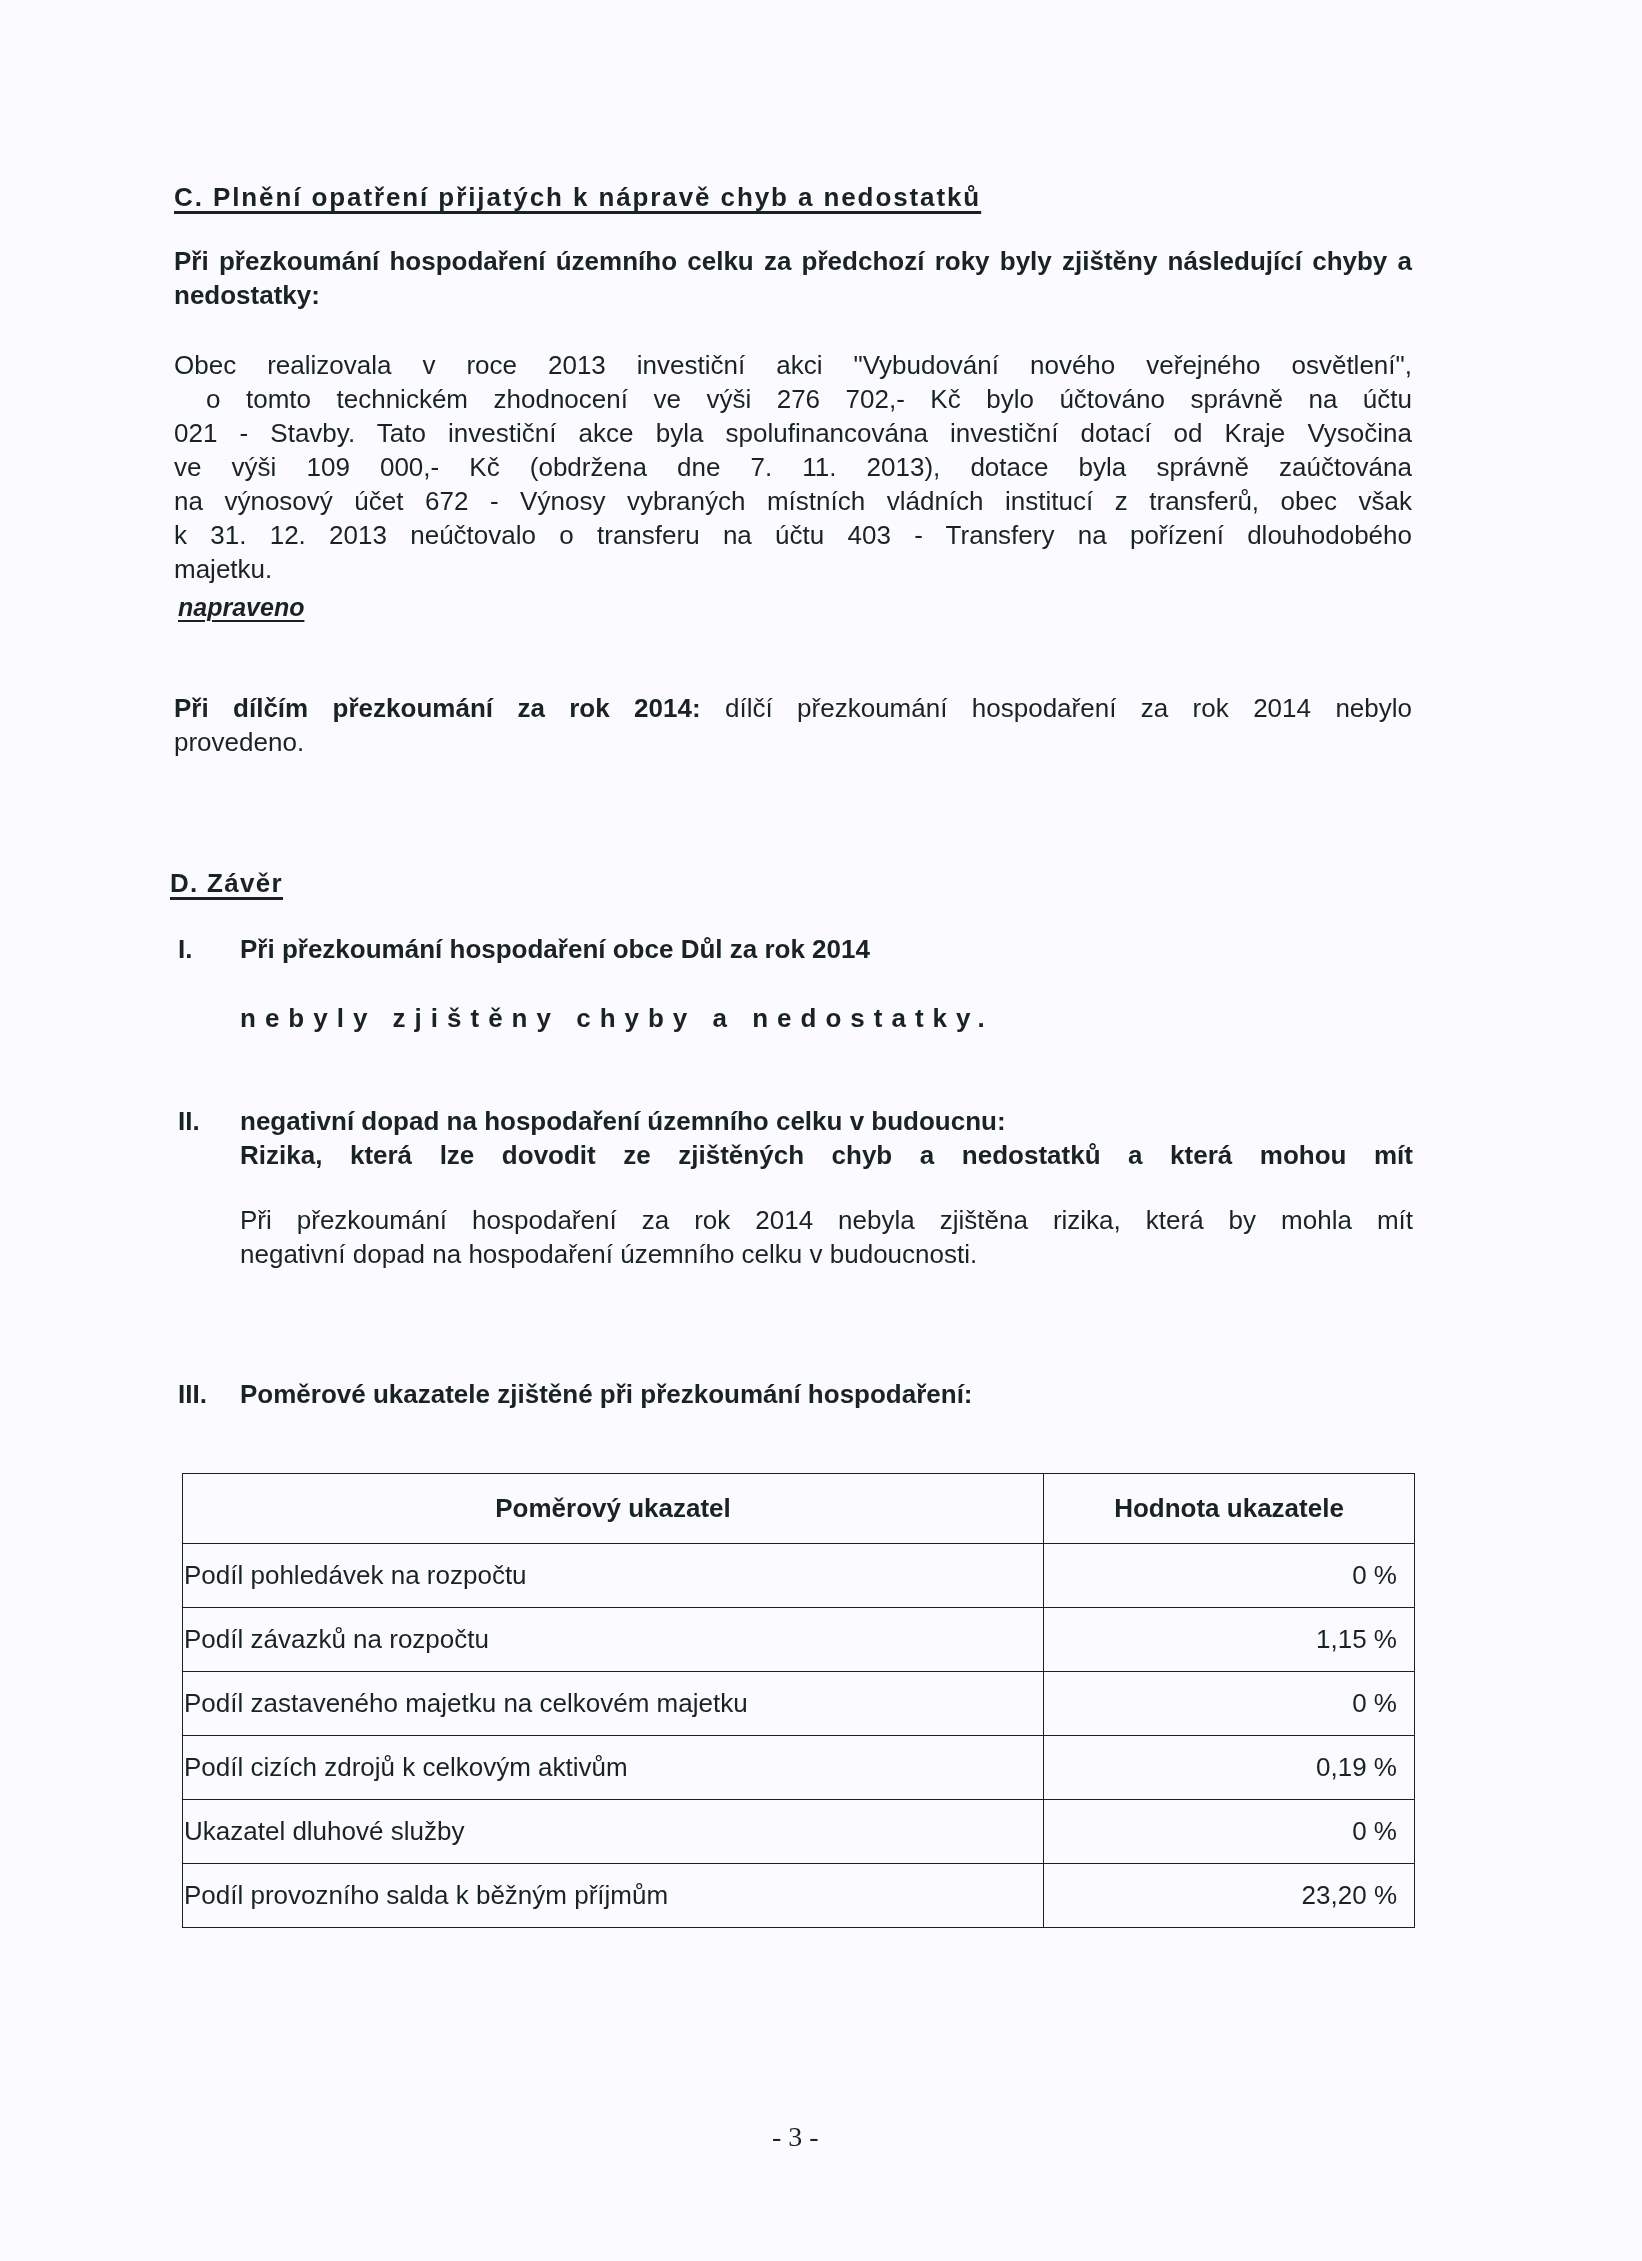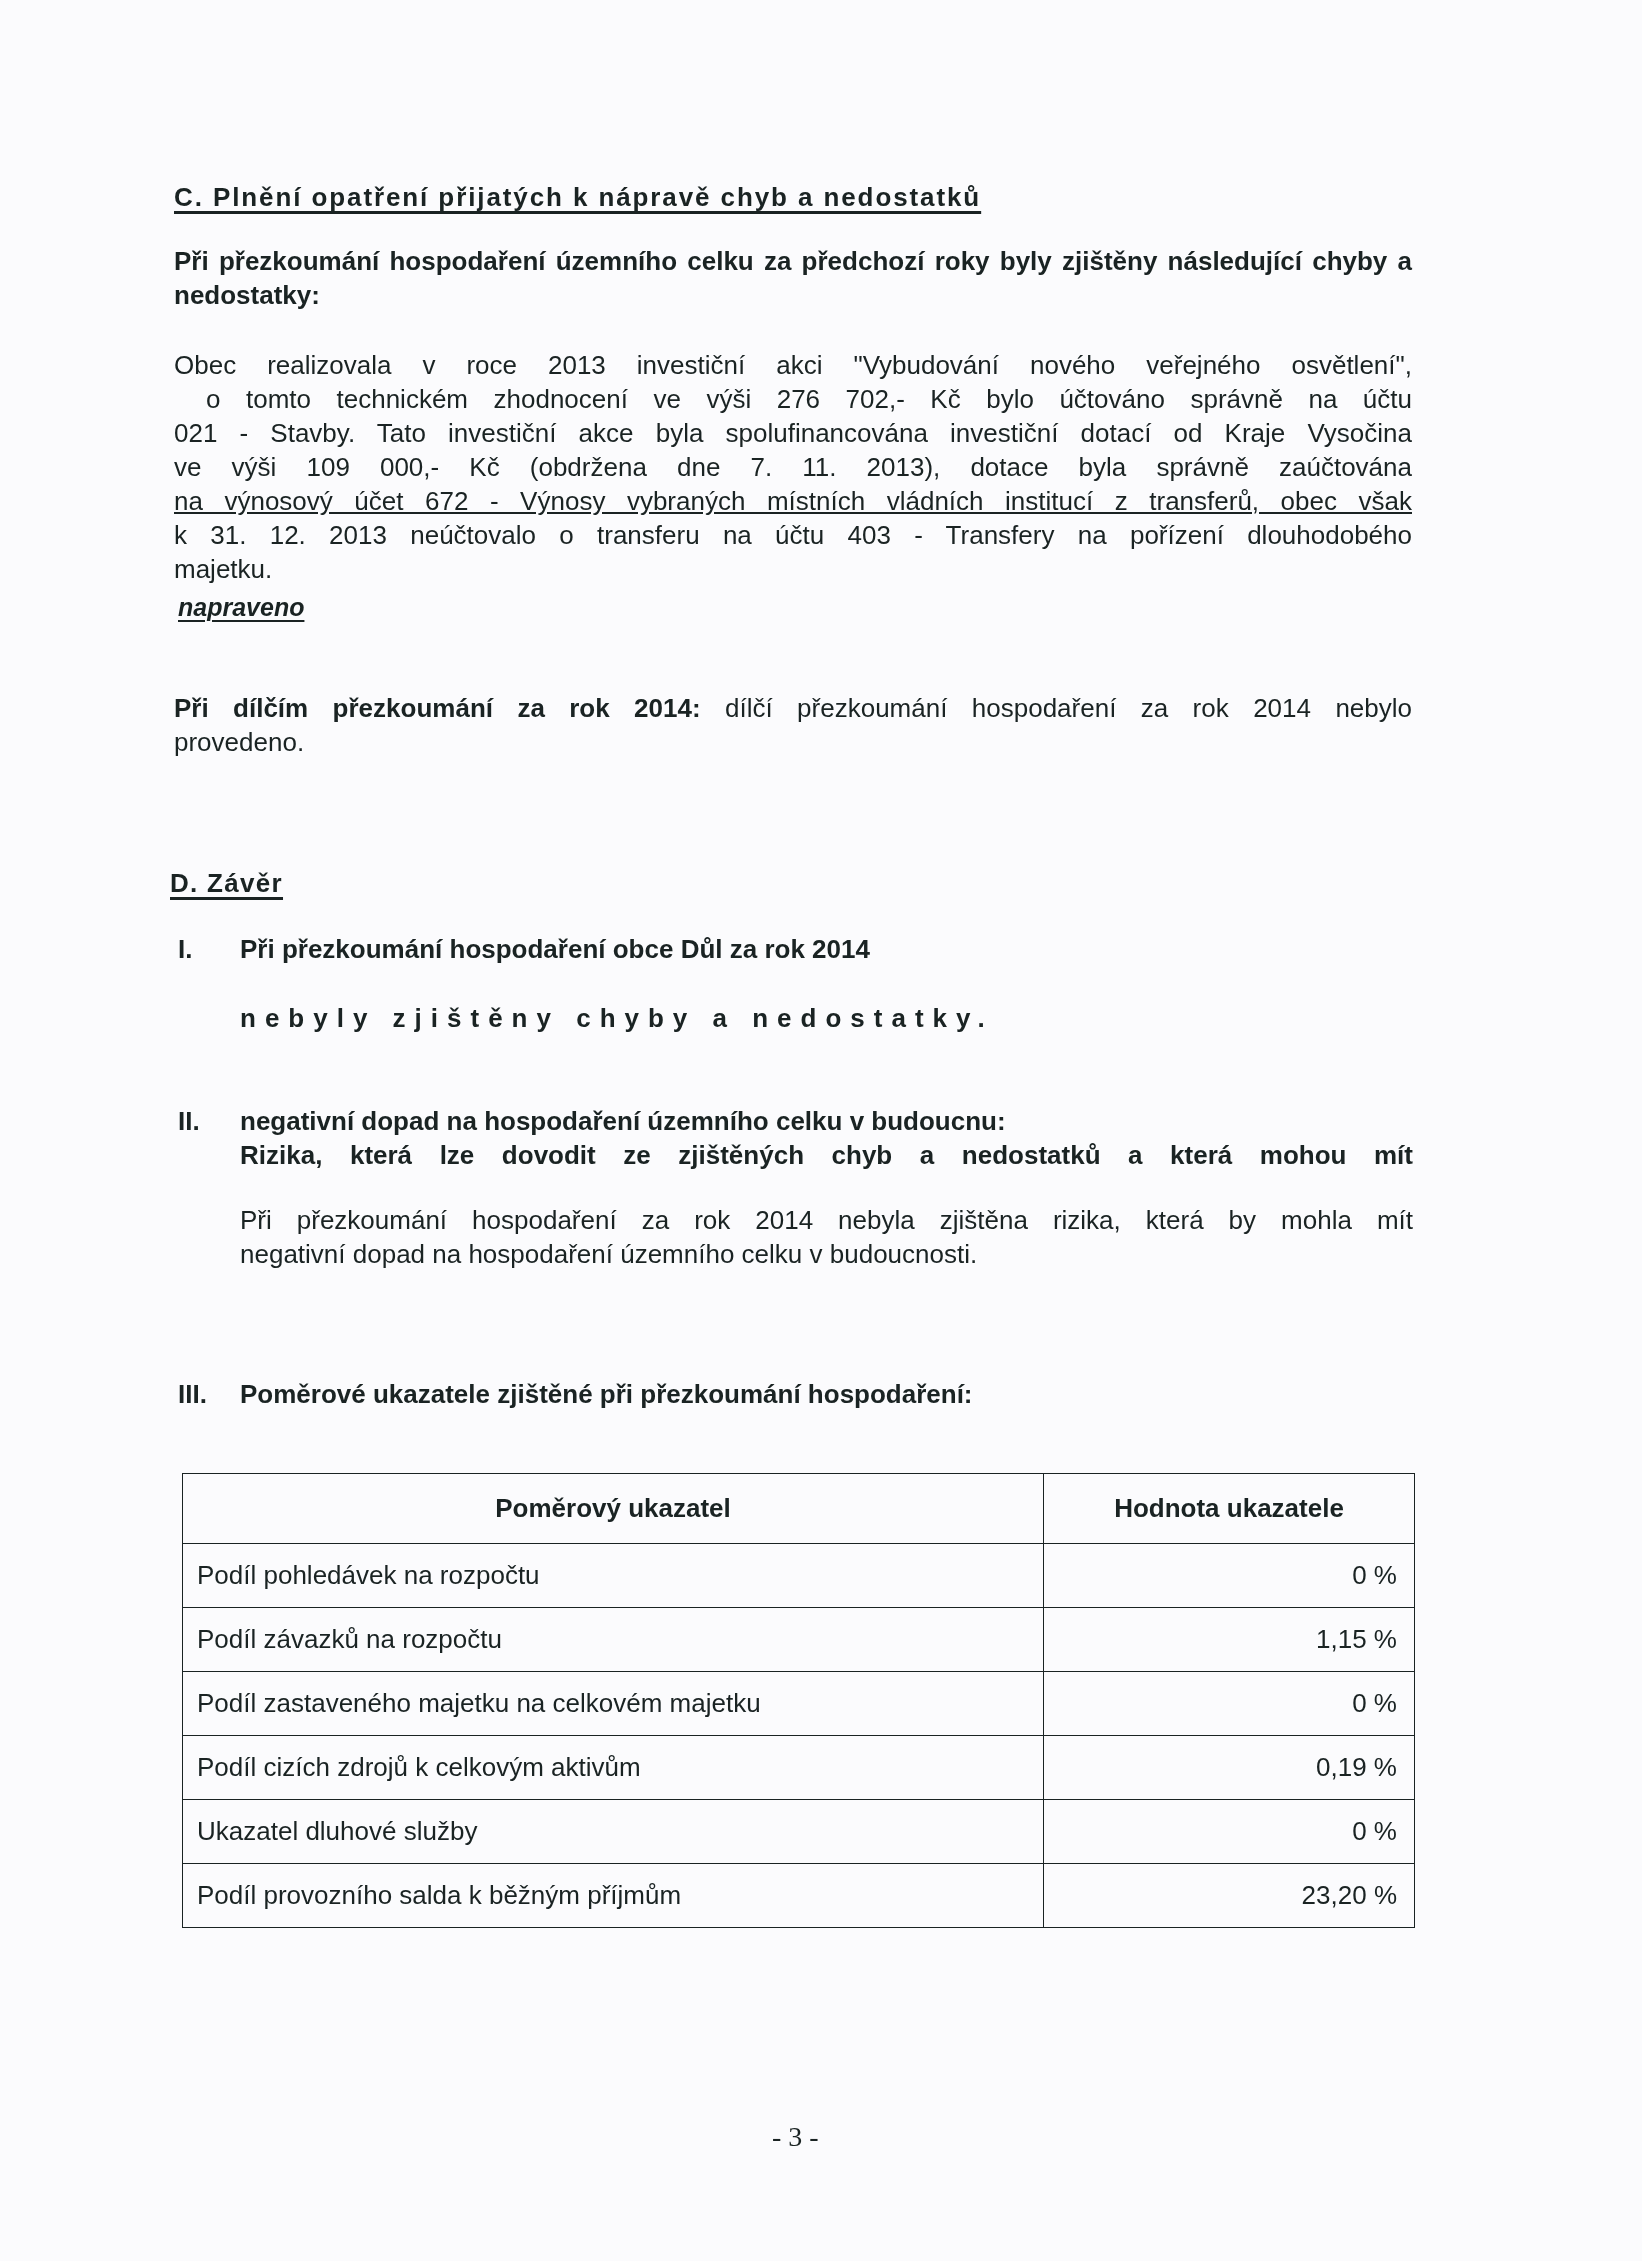--- a/index.html
+++ b/index.html
@@ -22,42 +22,42 @@
     .spaced { font-size: 26px; font-weight: bold; letter-spacing: 9px; }
     .roman { font-size: 26px; font-weight: bold; }
     .napraveno { font-size: 25px; font-weight: bold; font-style: italic; text-decoration: underline; text-decoration-thickness: 1.9px; text-underline-offset: 3.9px; }
     table.ind {
       position: absolute; left: 182px; top: 1473px;
       width: 1233px; border-collapse: collapse;
       font-size: 26px;
     }
     table.ind td, table.ind th {
       border: 1.9px solid #1a2323;
-      height: 63px; padding: 0 14px;
+      height: 63px; padding: 0 1px;
     }
     table.ind th { font-weight: bold; text-align: center; height: 69px; }
     table.ind td.val { text-align: right; padding-right: 17px; }
     table.ind col.c1 { width: 861px; }
     .pagenum { font-family: "Liberation Serif", serif; font-size: 28px; }
   </style>
 </head>
 <body>
 
 <div class="page">
 
   <div class="abs h-sec" style="left:174px; top:182px;text-align:right;">C. Plnění opatření přijatých k nápravě chyb a nedostatků</div>
 
   <div class="abs p bold" style="left:174px; top:244px; width:1238px;">Při přezkoumání hospodaření územního celku za předchozí roky byly zjištěny následující chyby a nedostatky:</div>
 
   <div class="abs" style="left:174px; top:348px; width:1238px;">
     <div class="p" style="text-align-last: justify;">Obec realizovala v roce 2013 investiční akci "Vybudování nového veřejného osvětlení",</div>
     <div class="p" style="text-align-last: justify; margin-left: 32px;">o tomto technickém zhodnocení ve výši 276 702,- Kč bylo účtováno správně na účtu</div>
     <div class="p" style="text-align-last: justify;">021 - Stavby. Tato investiční akce byla spolufinancována investiční dotací od Kraje Vysočina</div>
     <div class="p" style="text-align-last: justify;">ve výši 109 000,- Kč (obdržena dne 7. 11. 2013), dotace byla správně zaúčtována</div>
-    <div class="p" style="text-align-last: justify; text-decoration: underline;">na výnosový účet 672 - Výnosy vybraných místních vládních institucí z transferů, obec však</div>
+    <div class="p" style="text-align-last: justify;">na výnosový účet 672 - Výnosy vybraných místních vládních institucí z transferů, obec však</div>
     <div class="p" style="text-align-last: justify;">k 31. 12. 2013 neúčtovalo o transferu na účtu 403 - Transfery na pořízení dlouhodobého</div>
     <div class="p">majetku.</div>
   </div>
 
   <div class="abs napraveno" style="left:178px; top:593px;">napraveno</div>
 
   <div class="abs p" style="left:174px; top:691px; width:1238px;">
     <div style="text-align-last: justify;"><span class="bold">Při dílčím přezkoumání za rok 2014:</span><span> dílčí přezkoumání hospodaření za rok 2014 nebylo</span></div>
     <div>provedeno.</div>
   </div>

